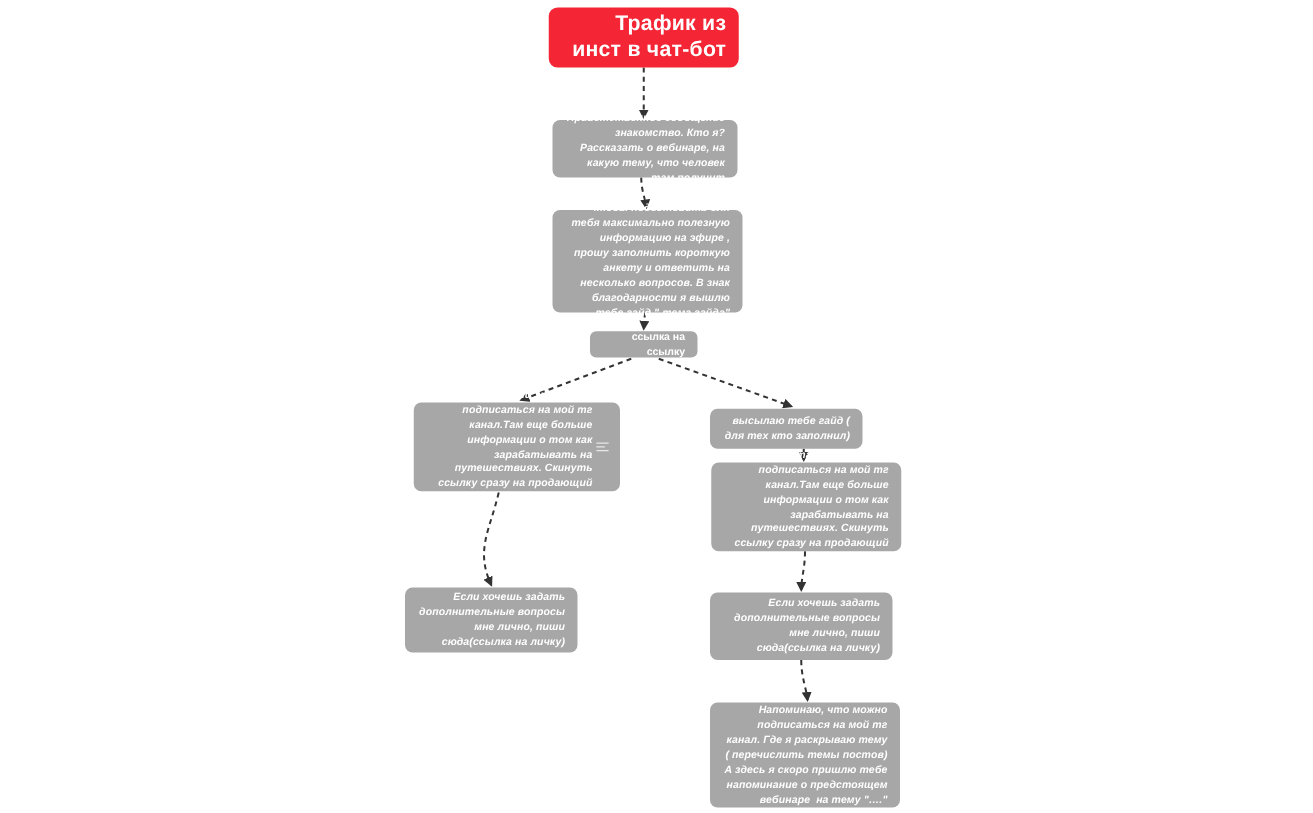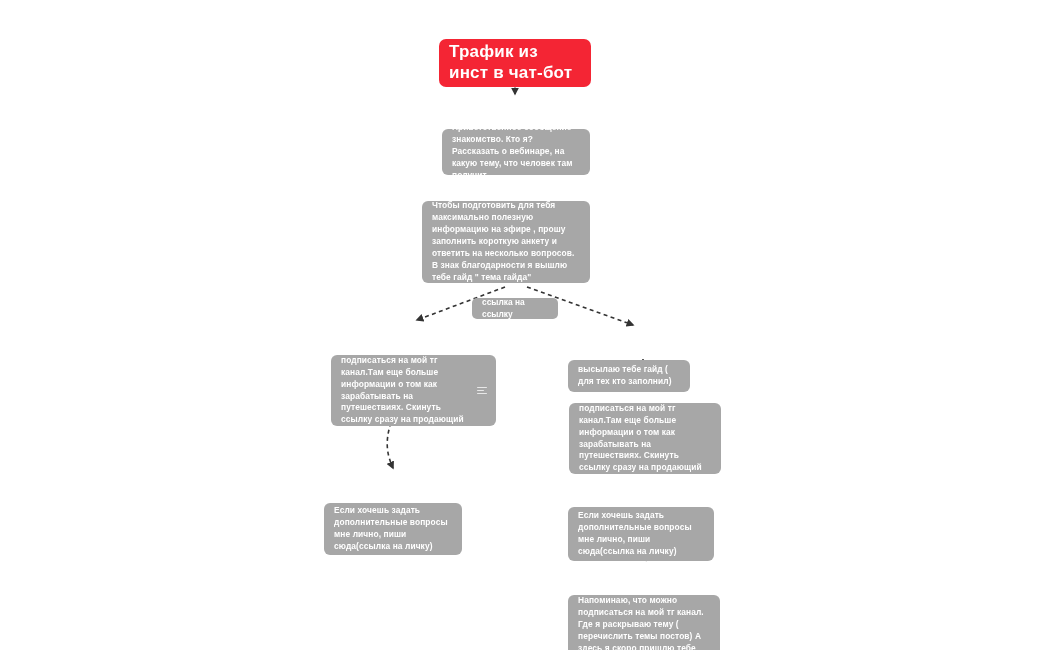--- a/index.html
+++ b/index.html
@@ -30,24 +30,23 @@
     height: 650px;
     pointer-events: none;
   }
   .node {
     position: absolute;
     box-sizing: border-box;
     border-radius: 6px;
     display: flex;
     align-items: center;
     justify-content: center;
-    text-align: left;
+    text-align: right;
     color: #ffffff;
     padding: 7px 10px;
-    margin-top: 33px;
   }
   .node-text {
     display: block;
     width: 100%;
     white-space: pre-wrap;
     word-wrap: break-word;
   }
   .node.root {
     background: #f42534;
     font-weight: bold;
@@ -55,20 +54,21 @@
     line-height: 1.22;
     letter-spacing: 0.2px;
     border-radius: 7px;
   }
   .node.branch {
     background: #a7a7a7;
     font-weight: bold;
     font-size: 8.4px;
     line-height: 1.42;
     letter-spacing: 0.1px;
+    font-style: italic;
   }
   .node.pill {
     background: #a7a7a7;
     font-weight: bold;
     font-size: 8.4px;
     line-height: 1.4;
     border-radius: 5px;
   }
   .hamburger-icon {
     position: absolute;
@@ -116,21 +116,21 @@
   </svg>
 
   <div class="node root" style="left:439px; top:6px; width:152px; height:48px;">
     <span class="node-text">Трафик из инст в чат-бот</span>
   </div>
 
   <div class="node branch" style="left:442px; top:96px; width:148px; height:46px;">
     <span class="node-text">Приветственное сообщение знакомство. Кто я? Рассказать о вебинаре, на какую тему, что человек там получит</span>
   </div>
 
-  <div class="node branch" style="left:422px; top:168px; width:168px; height:82px;">
+  <div class="node branch" style="left:442px; top:168px; width:152px; height:82px;">
     <span class="node-text">Чтобы подготовить для тебя максимально полезную информацию на эфире , прошу заполнить короткую анкету и ответить на несколько вопросов. В знак благодарности я вышлю тебе гайд " тема гайда"</span>
   </div>
 
   <div class="node pill" style="left:472px; top:265px; width:86px; height:21px;">
     <span class="node-text">ссылка на ссылку</span>
   </div>
 
   <div class="node branch" style="left:331px; top:322px; width:165px; height:71px; padding-right:22px;">
     <span class="node-text">Кстати , не забудь подписаться на мой тг канал.Там еще больше информации о том как зарабатывать на путешествиях. Скинуть ссылку сразу на продающий пост</span>
     <span class="hamburger-icon">

